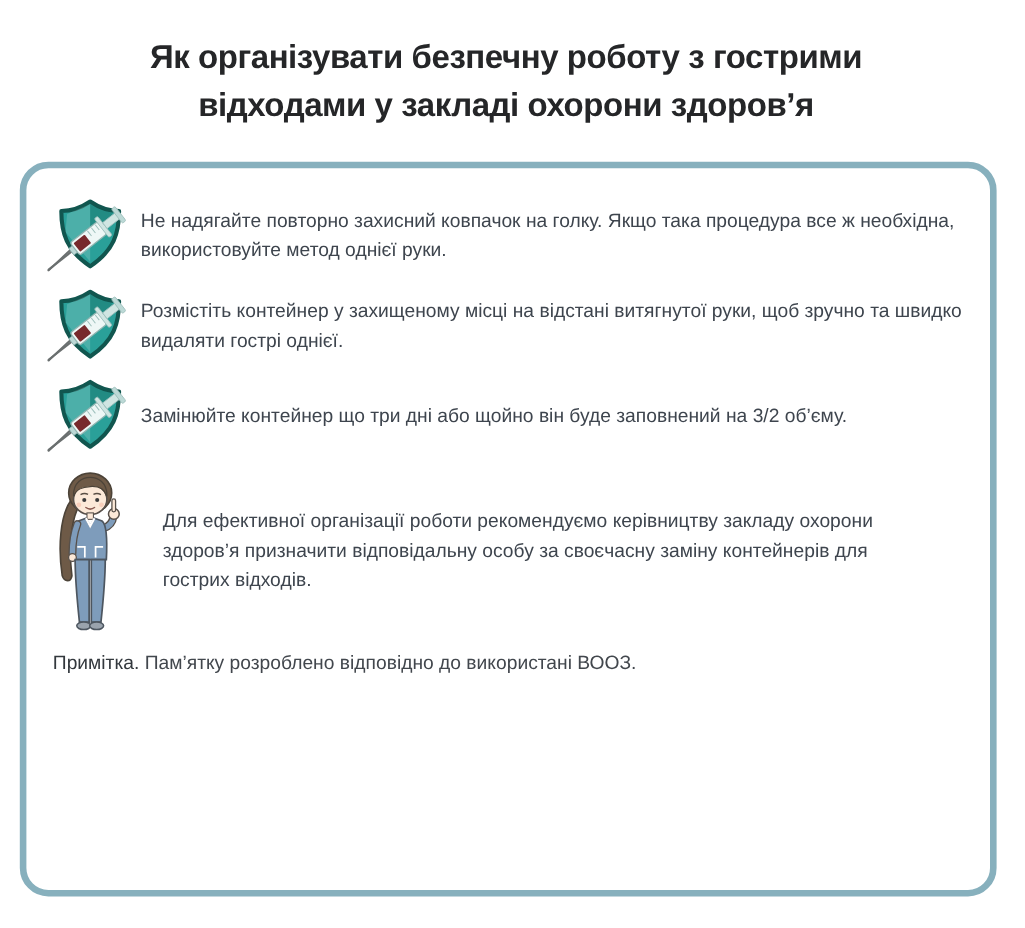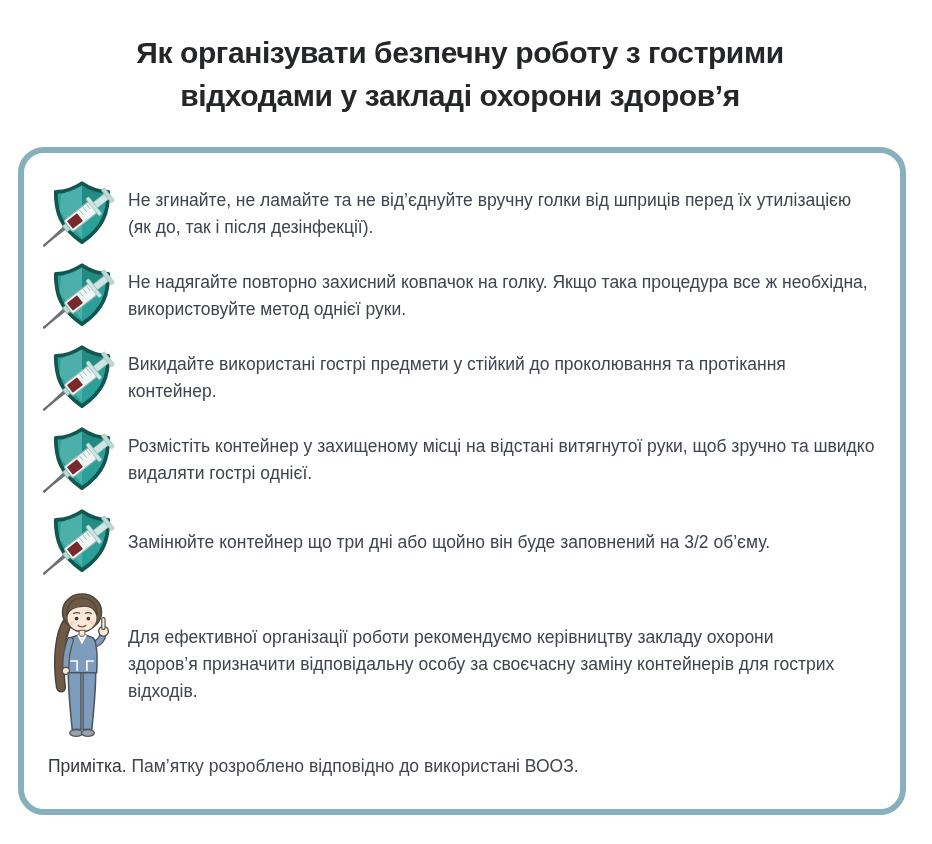--- a/index.html
+++ b/index.html
@@ -47,20 +47,21 @@
   .row p, .rec-row p {
     font-size: 17.5px;
     line-height: 27px;
     color: #3e454e;
     padding-right: 6px;
   }
   .rec-row {
     display: flex;
     align-items: center;
     height: 162px;
+    gap: 20px;
   }
   .rec-row .nurse-box {
     flex: 0 0 92px;
     display: flex;
     align-items: flex-start;
     justify-content: center;
   }
   .rec-row .nurse-box svg { width: 88px; height: 158px; }
   .rec-row p { padding-right: 40px; }
   .note-line {
@@ -143,46 +144,30 @@
       <ellipse cx="39" cy="150.5" rx="6.5" ry="3.5" fill="#9aa3ad" stroke="#4d5660" stroke-width="1.4"></ellipse>
       <ellipse cx="51" cy="150.5" rx="6.5" ry="3.5" fill="#9aa3ad" stroke="#4d5660" stroke-width="1.4"></ellipse>
     </symbol>
   </defs>
 </svg>
 
 <h1 class="page-title">Як організувати безпечну роботу з гострими відходами у закладі охорони здоров’я</h1>
 
 <div class="card">
 
-  <div class="row">
-    <span class="icon-box">
-      <svg>
-          <use href="#shieldSyringe"></use>
-        </svg>
-    </span>
-    <p>Не згинайте, не ламайте та не від’єднуйте вручну голки від шприців перед їх утилізацією (як до, так і після дезінфекції).</p>
-  </div>
 
   <div class="row">
     <span class="icon-box">
       <svg>
           <use href="#shieldSyringe"></use>
         </svg>
     </span>
     <p>Не надягайте повторно захисний ковпачок на голку. Якщо така процедура все ж необхідна, використовуйте метод однієї руки.</p>
   </div>
 
-  <div class="row">
-    <span class="icon-box">
-      <svg>
-          <use href="#shieldSyringe"></use>
-        </svg>
-    </span>
-    <p>Викидайте використані гострі предмети у стійкий до проколювання та протікання контейнер.</p>
-  </div>
 
   <div class="row">
     <span class="icon-box">
       <svg>
           <use href="#shieldSyringe"></use>
         </svg>
     </span>
     <p>Розмістіть контейнер у захищеному місці на відстані витягнутої руки, щоб зручно та швидко видаляти гострі однієї.</p>
   </div>
 

